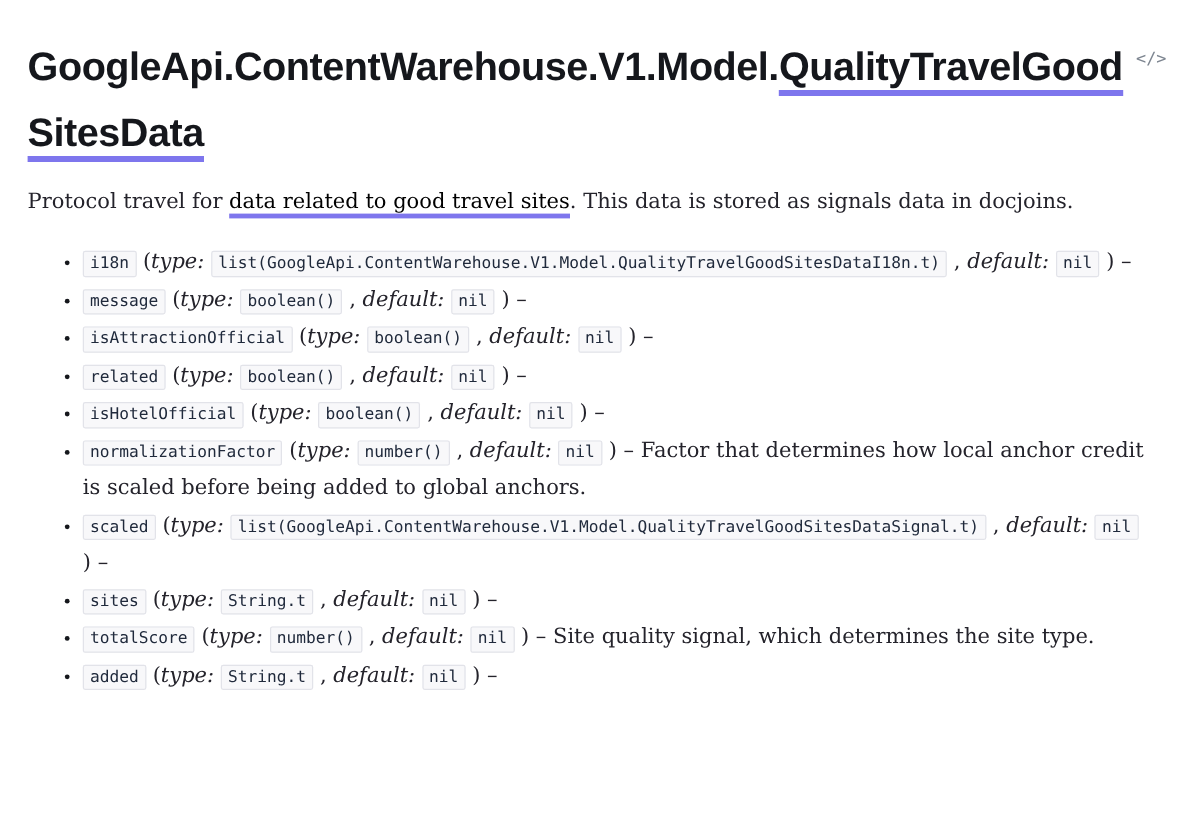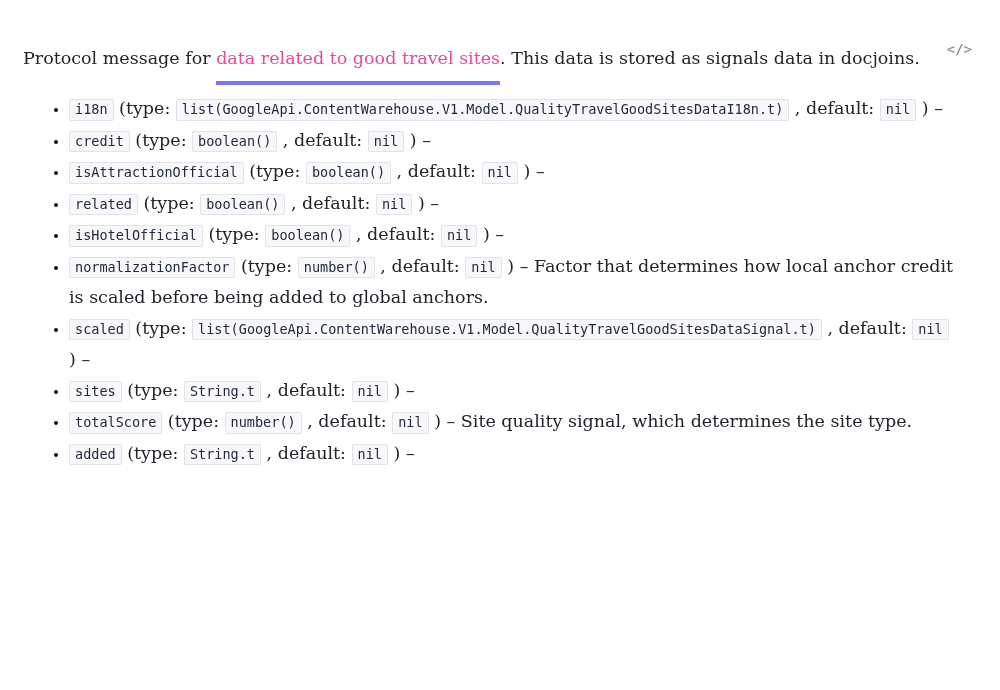--- a/index.html
+++ b/index.html
@@ -47,24 +47,24 @@
   }
   
   p.summary {
     margin: 17px 0 0 0;
     font-size: 17.5px;
     line-height: 1.55;
     max-width: 945px;
     color: #24232b;
   }
   .text-link {
-    color: #ec4899;
+    color: #000000;
     text-decoration: none;
     border-bottom: 4px solid var(--accent, #7e76ed);
-    padding-bottom: 13px;
+    padding-bottom: 0;
   }
   
   h2.section-heading {
     font-family: "Liberation Sans", sans-serif;
     font-weight: 700;
     font-size: 25px;
     letter-spacing: -0.3px;
     color: #15171c;
     margin: 41px 0 0 0;
   }
@@ -82,37 +82,38 @@
   .chip {
     font-family: "DejaVu Sans Mono", monospace;
     font-size: 13.5px;
     color: #202a3c;
     background: var(--code-bg, #f8f8fa);
     border: 1px solid var(--code-border, #e2e3e9);
     border-radius: 2px;
     padding: 1px 5px 2.5px 5px;
     white-space: nowrap;
   }
-  .label-italic { }
+  .label-italic { font-style: italic; }
   .plain { font-style: normal; }
 </style>
 </head>
 <body>
 
 <div class="page">
 
   <a class="source-link">&lt;/&gt;</a>
 
+  <h1 class="doc-title"><span>GoogleApi.ContentWarehouse.V1.Model.</span><a class="title-link">QualityTravelGoodSitesData</a></h1>
 
-  <p class="summary"><span>Protocol message for </span><a class="text-link">data related to good travel sites</a><span>. This data is stored as signals data in docjoins.</span></p>
+  <p class="summary"><span>Protocol travel for </span><a class="text-link">data related to good travel sites</a><span>. This data is stored as signals data in docjoins.</span></p>
 
 
   <ul class="attr-list" id="attr-list">
       <li><code class="chip">i18n</code><span class="plain"> (</span><span class="label-italic">type: </span><code class="chip">list(GoogleApi.ContentWarehouse.V1.Model.QualityTravelGoodSitesDataI18n.t)</code><span class="plain"> , </span><span class="label-italic">default: </span><code class="chip">nil</code><span class="plain"> ) </span><span class="plain">–</span></li>
-      <li><code class="chip">credit</code><span class="plain"> (</span><span class="label-italic">type: </span><code class="chip">boolean()</code><span class="plain"> , </span><span class="label-italic">default: </span><code class="chip">nil</code><span class="plain"> ) </span><span class="plain">–</span></li>
+      <li><code class="chip">message</code><span class="plain"> (</span><span class="label-italic">type: </span><code class="chip">boolean()</code><span class="plain"> , </span><span class="label-italic">default: </span><code class="chip">nil</code><span class="plain"> ) </span><span class="plain">–</span></li>
       <li><code class="chip">isAttractionOfficial</code><span class="plain"> (</span><span class="label-italic">type: </span><code class="chip">boolean()</code><span class="plain"> , </span><span class="label-italic">default: </span><code class="chip">nil</code><span class="plain"> ) </span><span class="plain">–</span></li>
       <li><code class="chip">related</code><span class="plain"> (</span><span class="label-italic">type: </span><code class="chip">boolean()</code><span class="plain"> , </span><span class="label-italic">default: </span><code class="chip">nil</code><span class="plain"> ) </span><span class="plain">–</span></li>
       <li><code class="chip">isHotelOfficial</code><span class="plain"> (</span><span class="label-italic">type: </span><code class="chip">boolean()</code><span class="plain"> , </span><span class="label-italic">default: </span><code class="chip">nil</code><span class="plain"> ) </span><span class="plain">–</span></li>
       <li><code class="chip">normalizationFactor</code><span class="plain"> (</span><span class="label-italic">type: </span><code class="chip">number()</code><span class="plain"> , </span><span class="label-italic">default: </span><code class="chip">nil</code><span class="plain"> ) </span><span class="plain">–</span><span class="plain"> Factor that determines how local anchor credit is scaled before being added to global anchors.</span></li>
       <li><code class="chip">scaled</code><span class="plain"> (</span><span class="label-italic">type: </span><code class="chip">list(GoogleApi.ContentWarehouse.V1.Model.QualityTravelGoodSitesDataSignal.t)</code><span class="plain"> , </span><span class="label-italic">default: </span><code class="chip">nil</code><span class="plain"> ) </span><span class="plain">–</span></li>
       <li><code class="chip">sites</code><span class="plain"> (</span><span class="label-italic">type: </span><code class="chip">String.t</code><span class="plain"> , </span><span class="label-italic">default: </span><code class="chip">nil</code><span class="plain"> ) </span><span class="plain">–</span></li>
       <li><code class="chip">totalScore</code><span class="plain"> (</span><span class="label-italic">type: </span><code class="chip">number()</code><span class="plain"> , </span><span class="label-italic">default: </span><code class="chip">nil</code><span class="plain"> ) </span><span class="plain">–</span><span class="plain"> Site quality signal, which determines the site type.</span></li>
       <li><code class="chip">added</code><span class="plain"> (</span><span class="label-italic">type: </span><code class="chip">String.t</code><span class="plain"> , </span><span class="label-italic">default: </span><code class="chip">nil</code><span class="plain"> ) </span><span class="plain">–</span></li>
     </ul>
 

